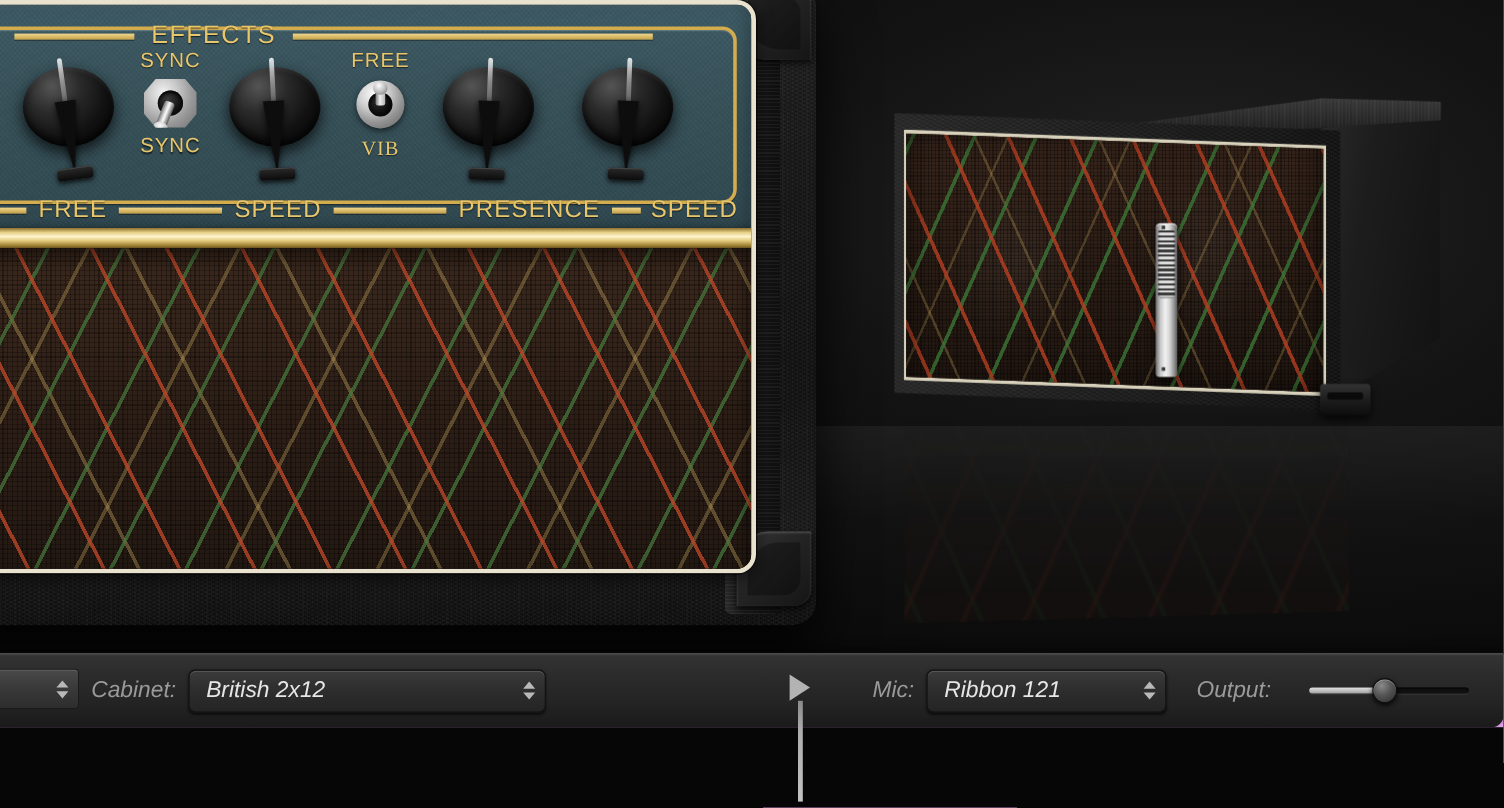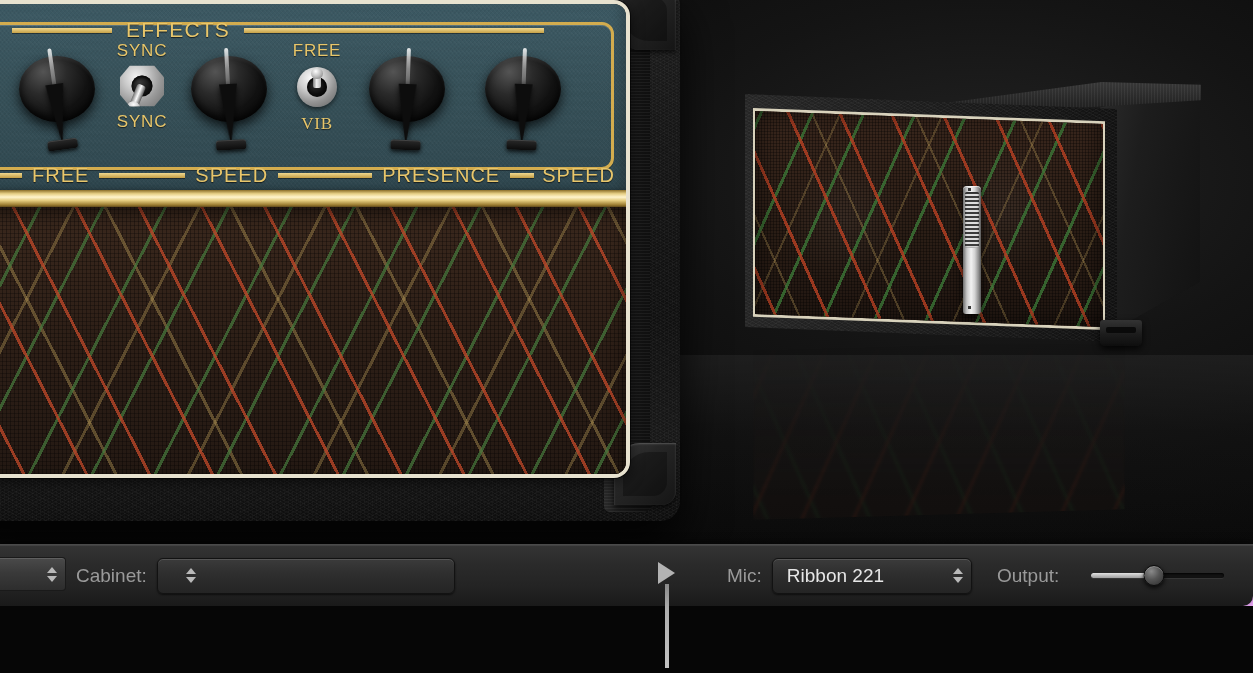--- a/index.html
+++ b/index.html
@@ -346,21 +346,21 @@
 
   
   .toolbar {
     position:absolute; left:0; top:544px; width:1253px; height:62px;
     background:linear-gradient(180deg,#343434 0%,#2b2b2b 30%,#232323 70%,#1a1a1a 100%);
     border-top:1px solid #4a4a4a;
     border-radius:0 0 10px 0;
     display:flex; align-items:center;
     box-shadow: inset 0 1px 0 rgba(255,255,255,.08), 0 -2px 8px rgba(0,0,0,.5);
   }
-  .tb-inner { position:relative; width:100%; height:100%; display:flex; align-items:center; }
+  .tb-inner { position:relative; width:100%; height:100%; display:flex; align-items:center;font-style:italic; }
 
   
   .stepper-cut {
     position:absolute; left:-22px; top:12px; width:88px; height:34px;
     background:linear-gradient(180deg,#4a4a4a 0%,#3a3a3a 45%,#2d2d2d 100%);
     border:1px solid #1a1a1a; border-left:none;
     border-radius:0 4px 4px 0;
     box-shadow: inset 0 1px 0 rgba(255,255,255,.12);
     display:flex; align-items:center; justify-content:flex-end; padding-right:8px;
   }
@@ -565,31 +565,32 @@
       <div class="stepper-cut">
         <div class="stepper-arrows">
           <div class="arr-up"></div>
           <div class="arr-dn"></div>
         </div>
       </div>
 
       <div class="tb-group" id="grp-cabinet">
         <div class="tb-label">Cabinet:</div>
         <div class="popup" id="popup-cabinet">
+          <div class="popup-value">British 2x12</div>
           <div class="popup-arrows">
             <div class="arr-up"></div>
             <div class="arr-dn"></div>
           </div>
         </div>
       </div>
 
       <div class="tb-group" id="grp-mic">
         <div class="tb-label">Mic:</div>
         <div class="popup" id="popup-mic">
-          <div class="popup-value">Ribbon 221</div>
+          <div class="popup-value">Ribbon 121</div>
           <div class="popup-arrows">
             <div class="arr-up"></div>
             <div class="arr-dn"></div>
           </div>
         </div>
       </div>
 
       <div class="tb-group" id="grp-output">
         <div class="tb-label">Output:</div>
         <div class="slider">

